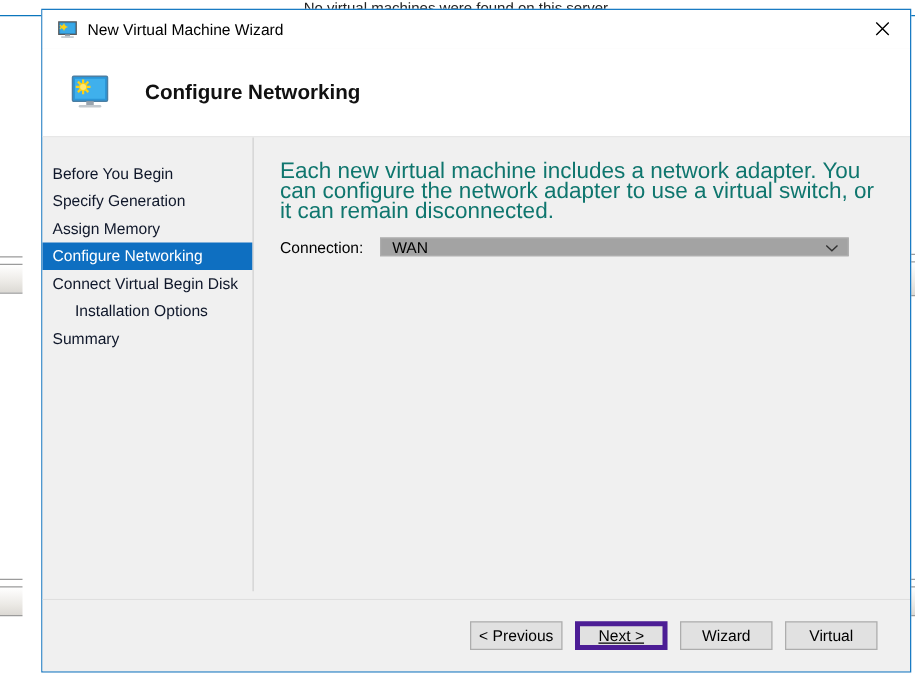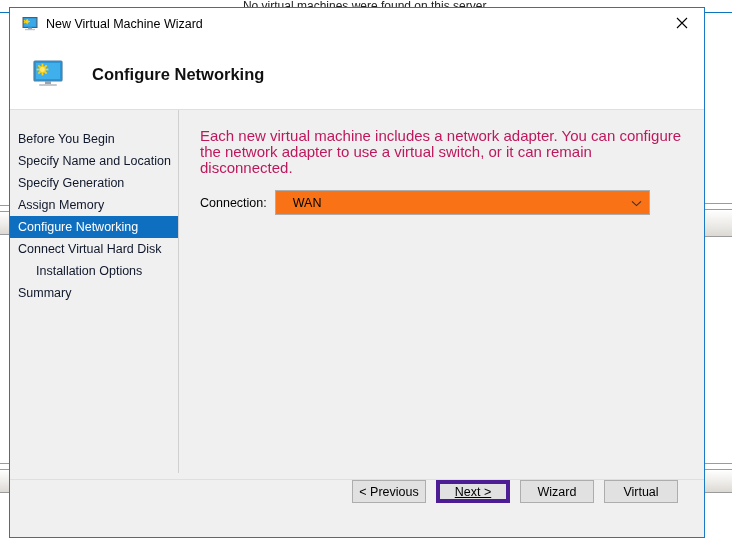--- a/index.html
+++ b/index.html
@@ -68,21 +68,21 @@
     position: absolute;
     right: 0;
     width: 32px;
     height: 1px;
     background: #9b9b9b;
   }
 
   
   #dialog {
     position: absolute;
-    left: 9px;
+    left: 33px;
     top: 7px;
     width: 696px;
     height: 531px;
     border: 1px solid #1a7bc4;
     box-sizing: border-box;
     background: #f0f0f0;
     display: flex;
     flex-direction: column;
   }
 
@@ -177,66 +177,66 @@
     margin-right: 0;
   }
 
   #content {
     flex: 1 1 auto;
     padding: 18px 22px 0 22px;
     box-sizing: border-box;
     min-width: 0;
   }
   #intro-text {
-    font-size: 15px;
+    font-size: 18px;
     line-height: 16px;
-    color: #be185d;
+    color: #0f766e;
     max-width: 500px;
     margin: 0 0 14px 0;
   }
   #connection-row {
     display: flex;
     align-items: center;
     margin-top: 14px;
   }
   #connection-label {
     font-size: 12.5px;
     color: #000000;
     white-space: nowrap;
-    margin-right: 8px;
+    margin-right: 13px;
   }
   #connection-select {
     width: 375px;
-    height: 25px;
-    box-sizing: border-box;
-    background: #f97316;
+    height: 15px;
+    box-sizing: border-box;
+    background: #a3a3a3;
     border: 1px solid #adadad;
     display: flex;
     align-items: center;
     font-size: 12.5px;
     color: #000000;
-    padding-left: 17px;
+    padding-left: 9px;
     position: relative;
     cursor: pointer;
   }
   #connection-chevron {
     position: absolute;
     right: 7px;
     top: 50%;
     transform: translateY(-50%);
   }
 
   
   #footer {
     height: 58px;
     flex: none;
     border-top: 1px solid #dfdfdf;
     background: #f0f0f0;
     display: flex;
-    align-items: flex-start;
+    align-items: center;
     justify-content: flex-end;
     padding-right: 26px;
     box-sizing: border-box;
   }
   .wizard-button {
     width: 74px;
     height: 23px;
     margin-left: 10px;
     background: #e1e1e1;
     border: 1px solid #adadad;
@@ -320,33 +320,30 @@
   </div>
 
   <div id="body">
     <div id="sidebar-divider"></div>
 
     <div id="sidebar">
       <div class="nav-item">
         <span>Before You Begin</span>
       </div>
       <div class="nav-item">
-        <span>Specify Name and Location</span>
-      </div>
-      <div class="nav-item">
         <span>Specify Generation</span>
       </div>
       <div class="nav-item">
         <span>Assign Memory</span>
       </div>
       <div class="nav-item selected">
         <span>Configure Networking</span>
       </div>
       <div class="nav-item">
-        <span>Connect Virtual Hard Disk</span>
+        <span>Connect Virtual Begin Disk</span>
       </div>
       <div class="nav-item indented">
         <span>Installation Options</span>
       </div>
       <div class="nav-item">
         <span>Summary</span>
       </div>
     </div>
 
     <div id="content">

